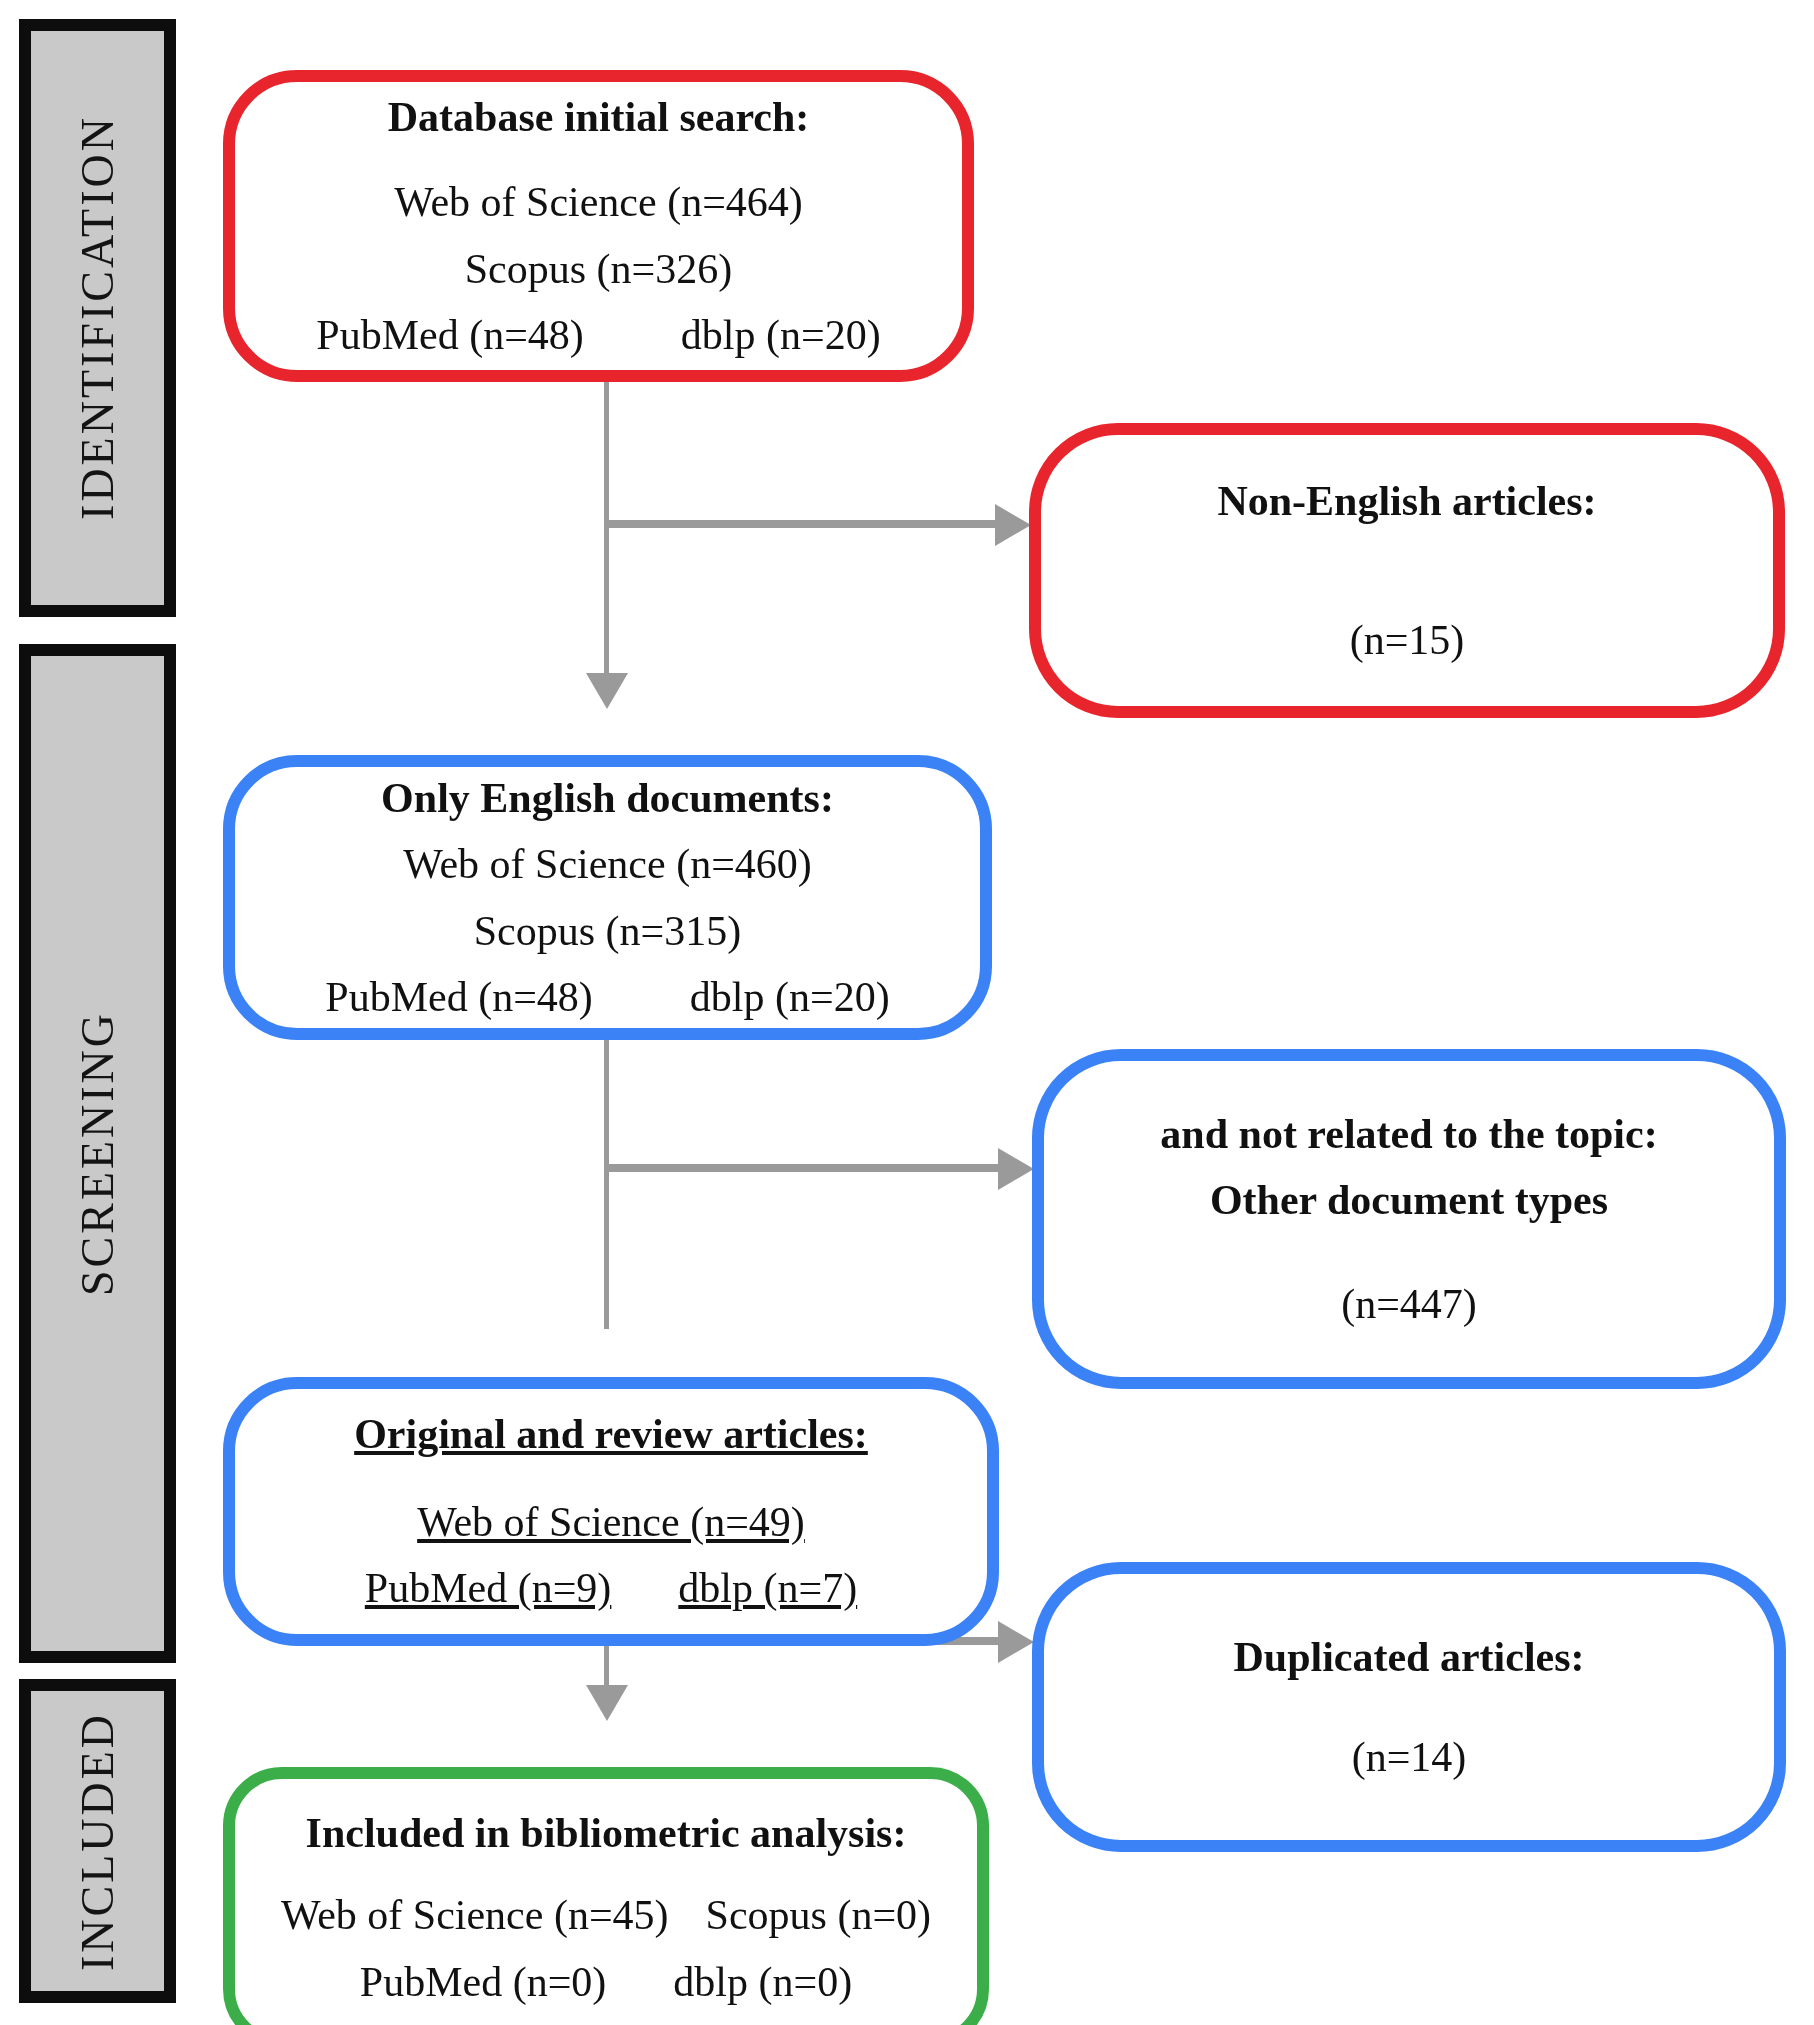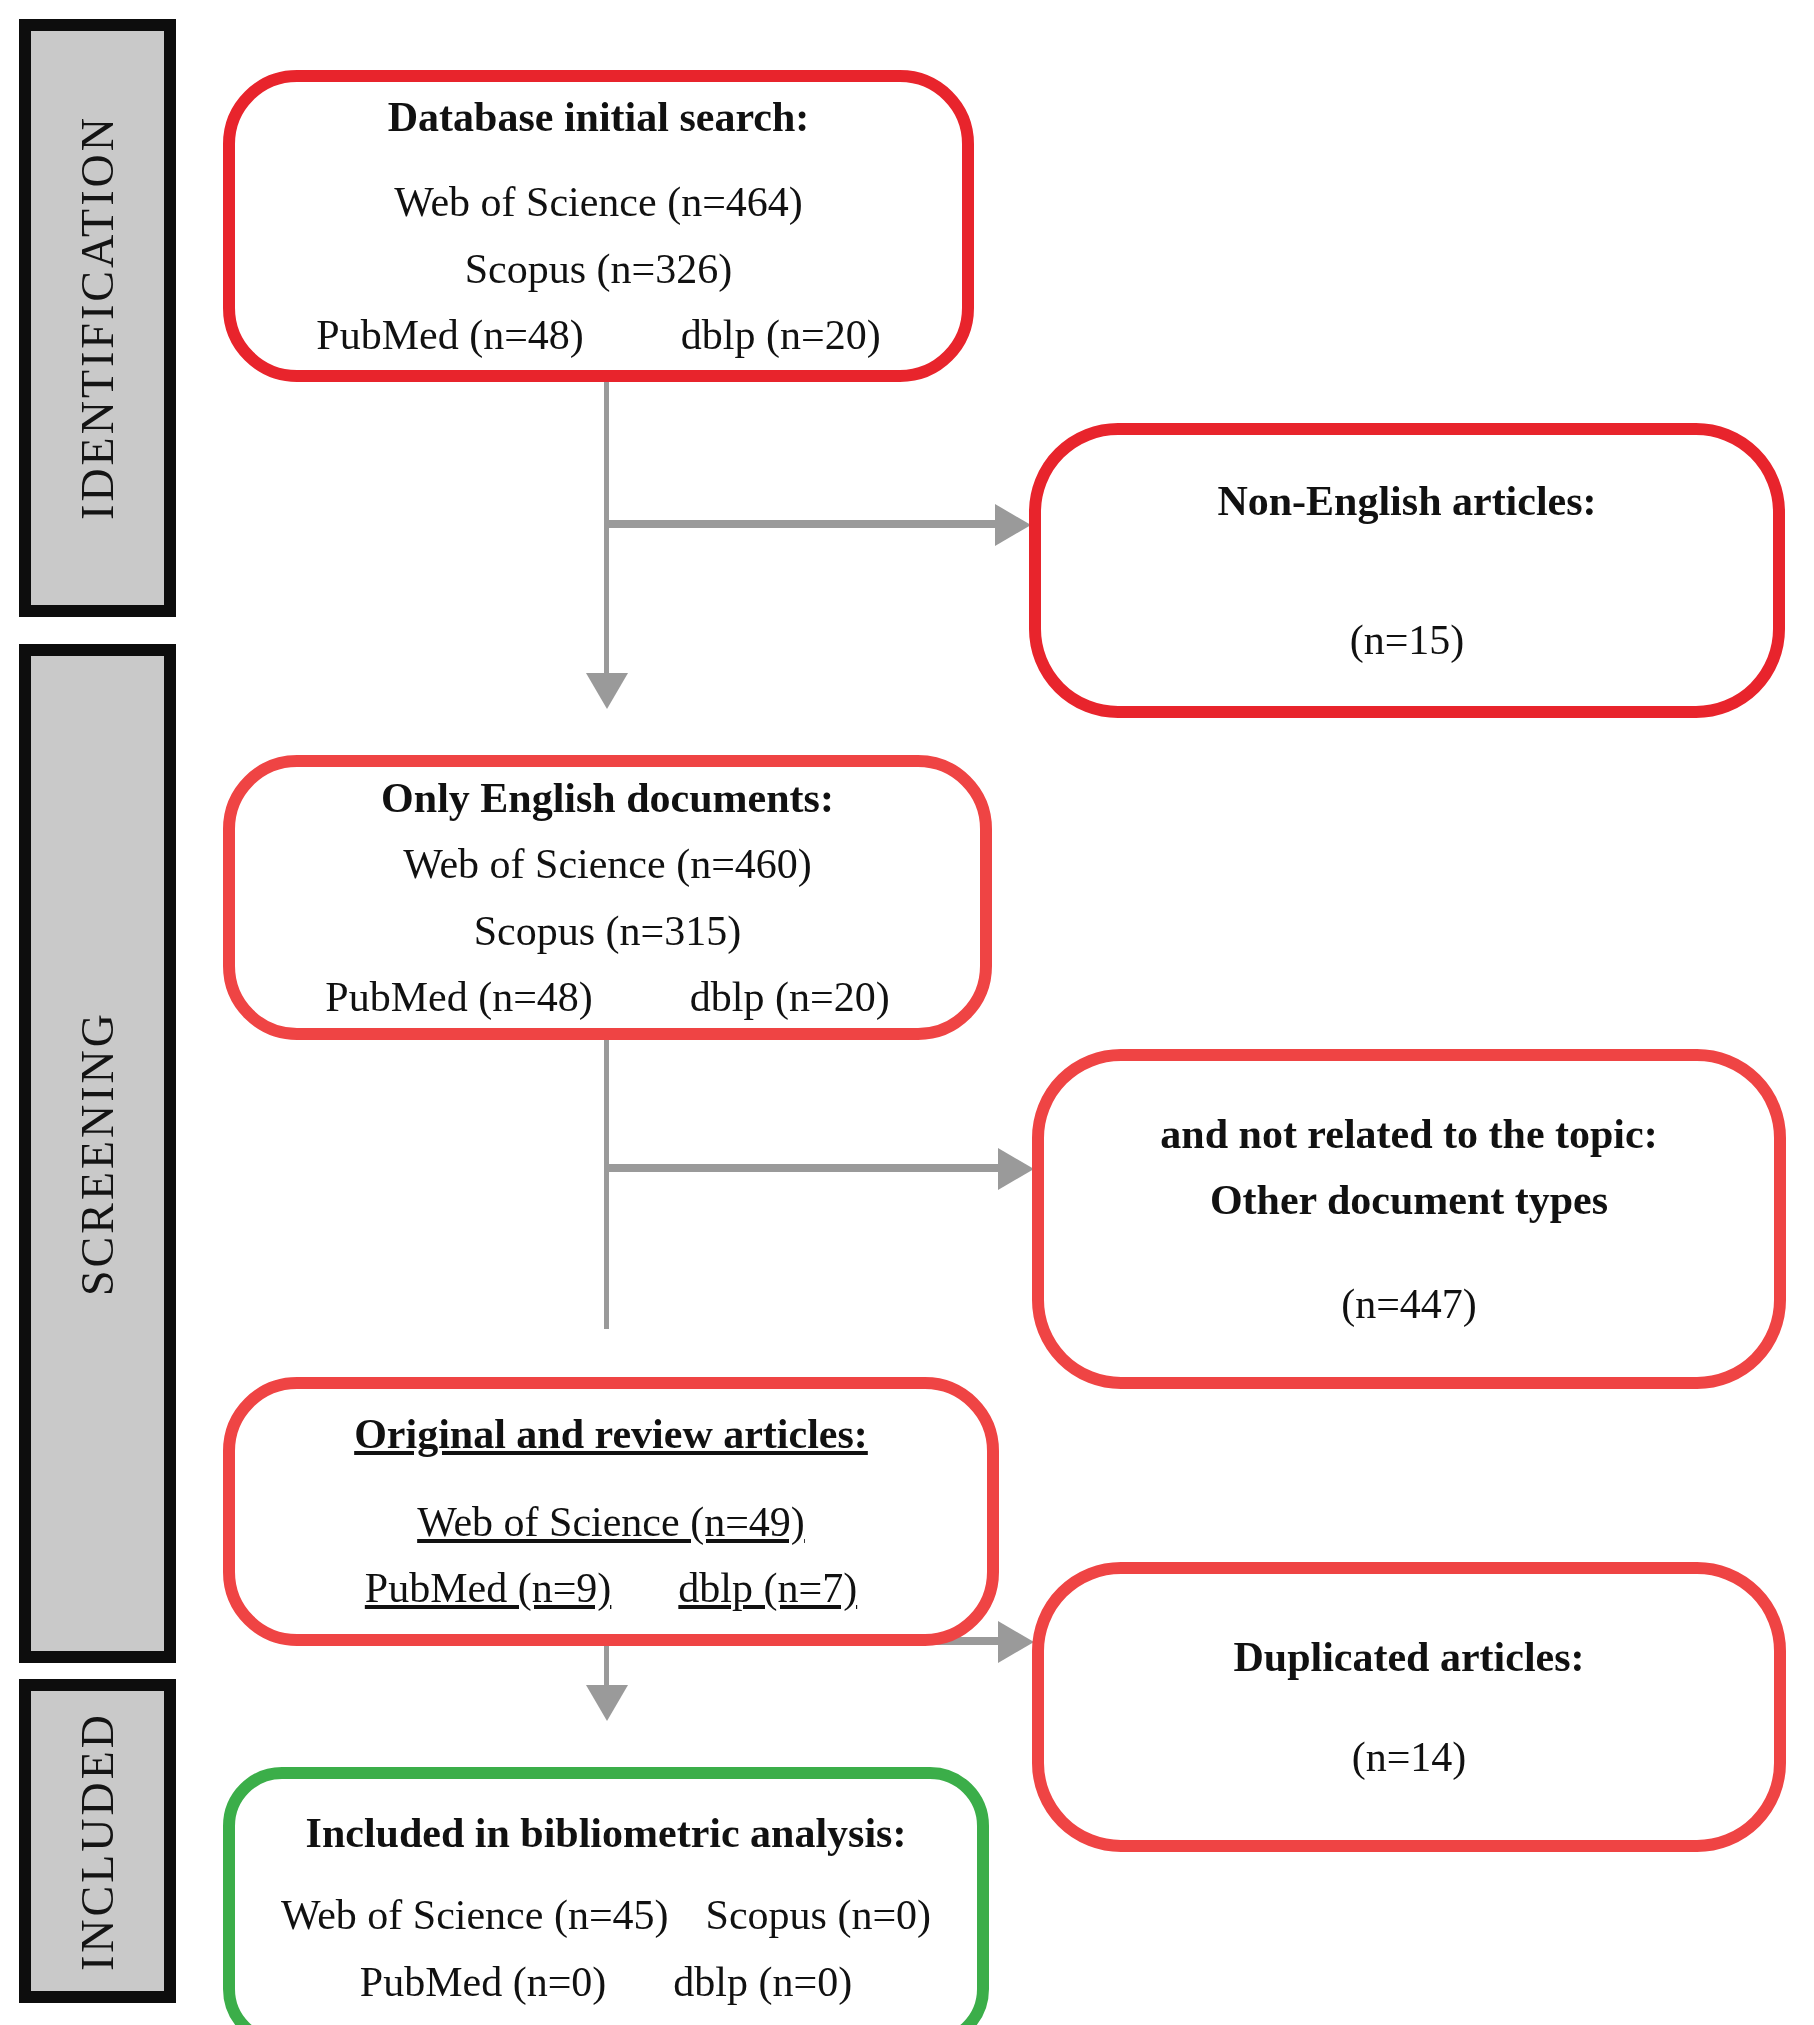--- a/index.html
+++ b/index.html
@@ -33,21 +33,21 @@
     background:#ffffff;
     box-sizing:border-box;
     display:flex;flex-direction:column;
     align-items:center;justify-content:center;
     text-align:center;
     font-size:42px;
     line-height:1.58;
     margin-top:48px;
   }
   .box.red{border:12px solid #e8242c;border-radius:74px;}
-  .box.yellow{border:12px solid #ef4444;border-radius:74px;}
+  .box.yellow{border:12px solid #3b82f6;border-radius:74px;}
   .box.green{border:12px solid #3bae49;border-radius:59px;}
   .box .title{font-weight:700;}
   .box .line{font-weight:400;}
   .split{display:flex;flex-direction:row;justify-content:center;}
   
   .vline{position:absolute;width:5.2px;background:#9a9a9a;}
   .hline{position:absolute;height:8.2px;background:#9a9a9a;}
   .arr-down{
     position:absolute;width:0;height:0;
     border-left:21px solid transparent;

